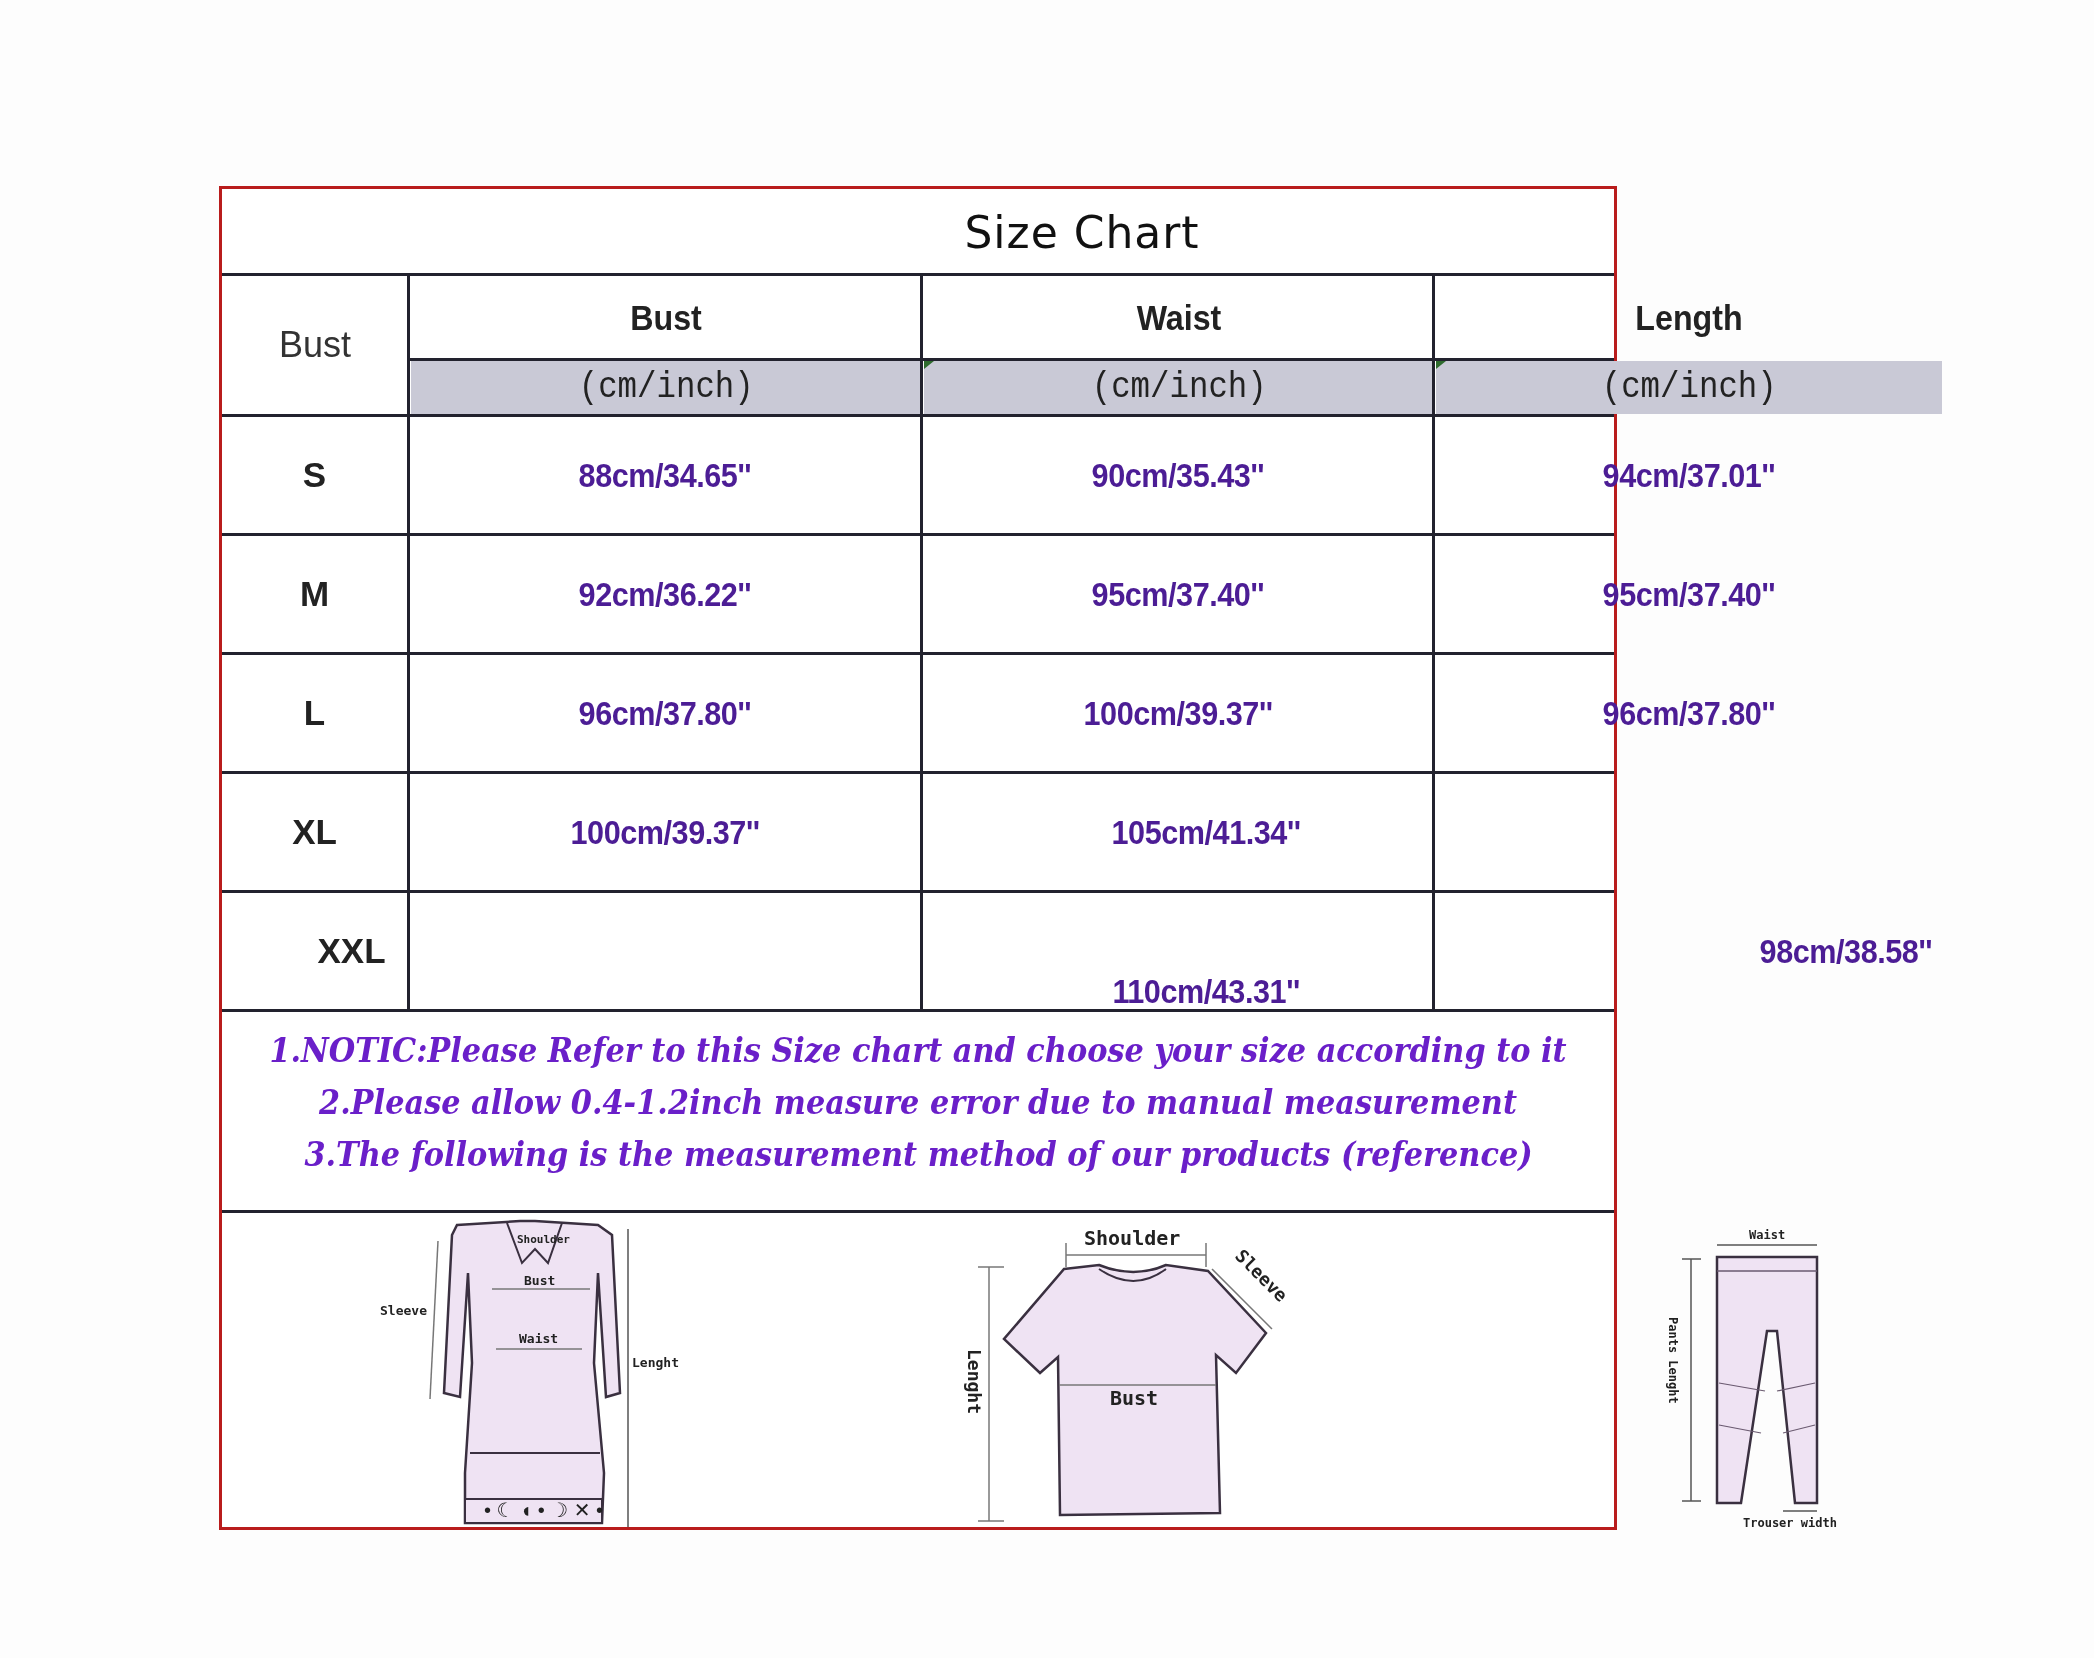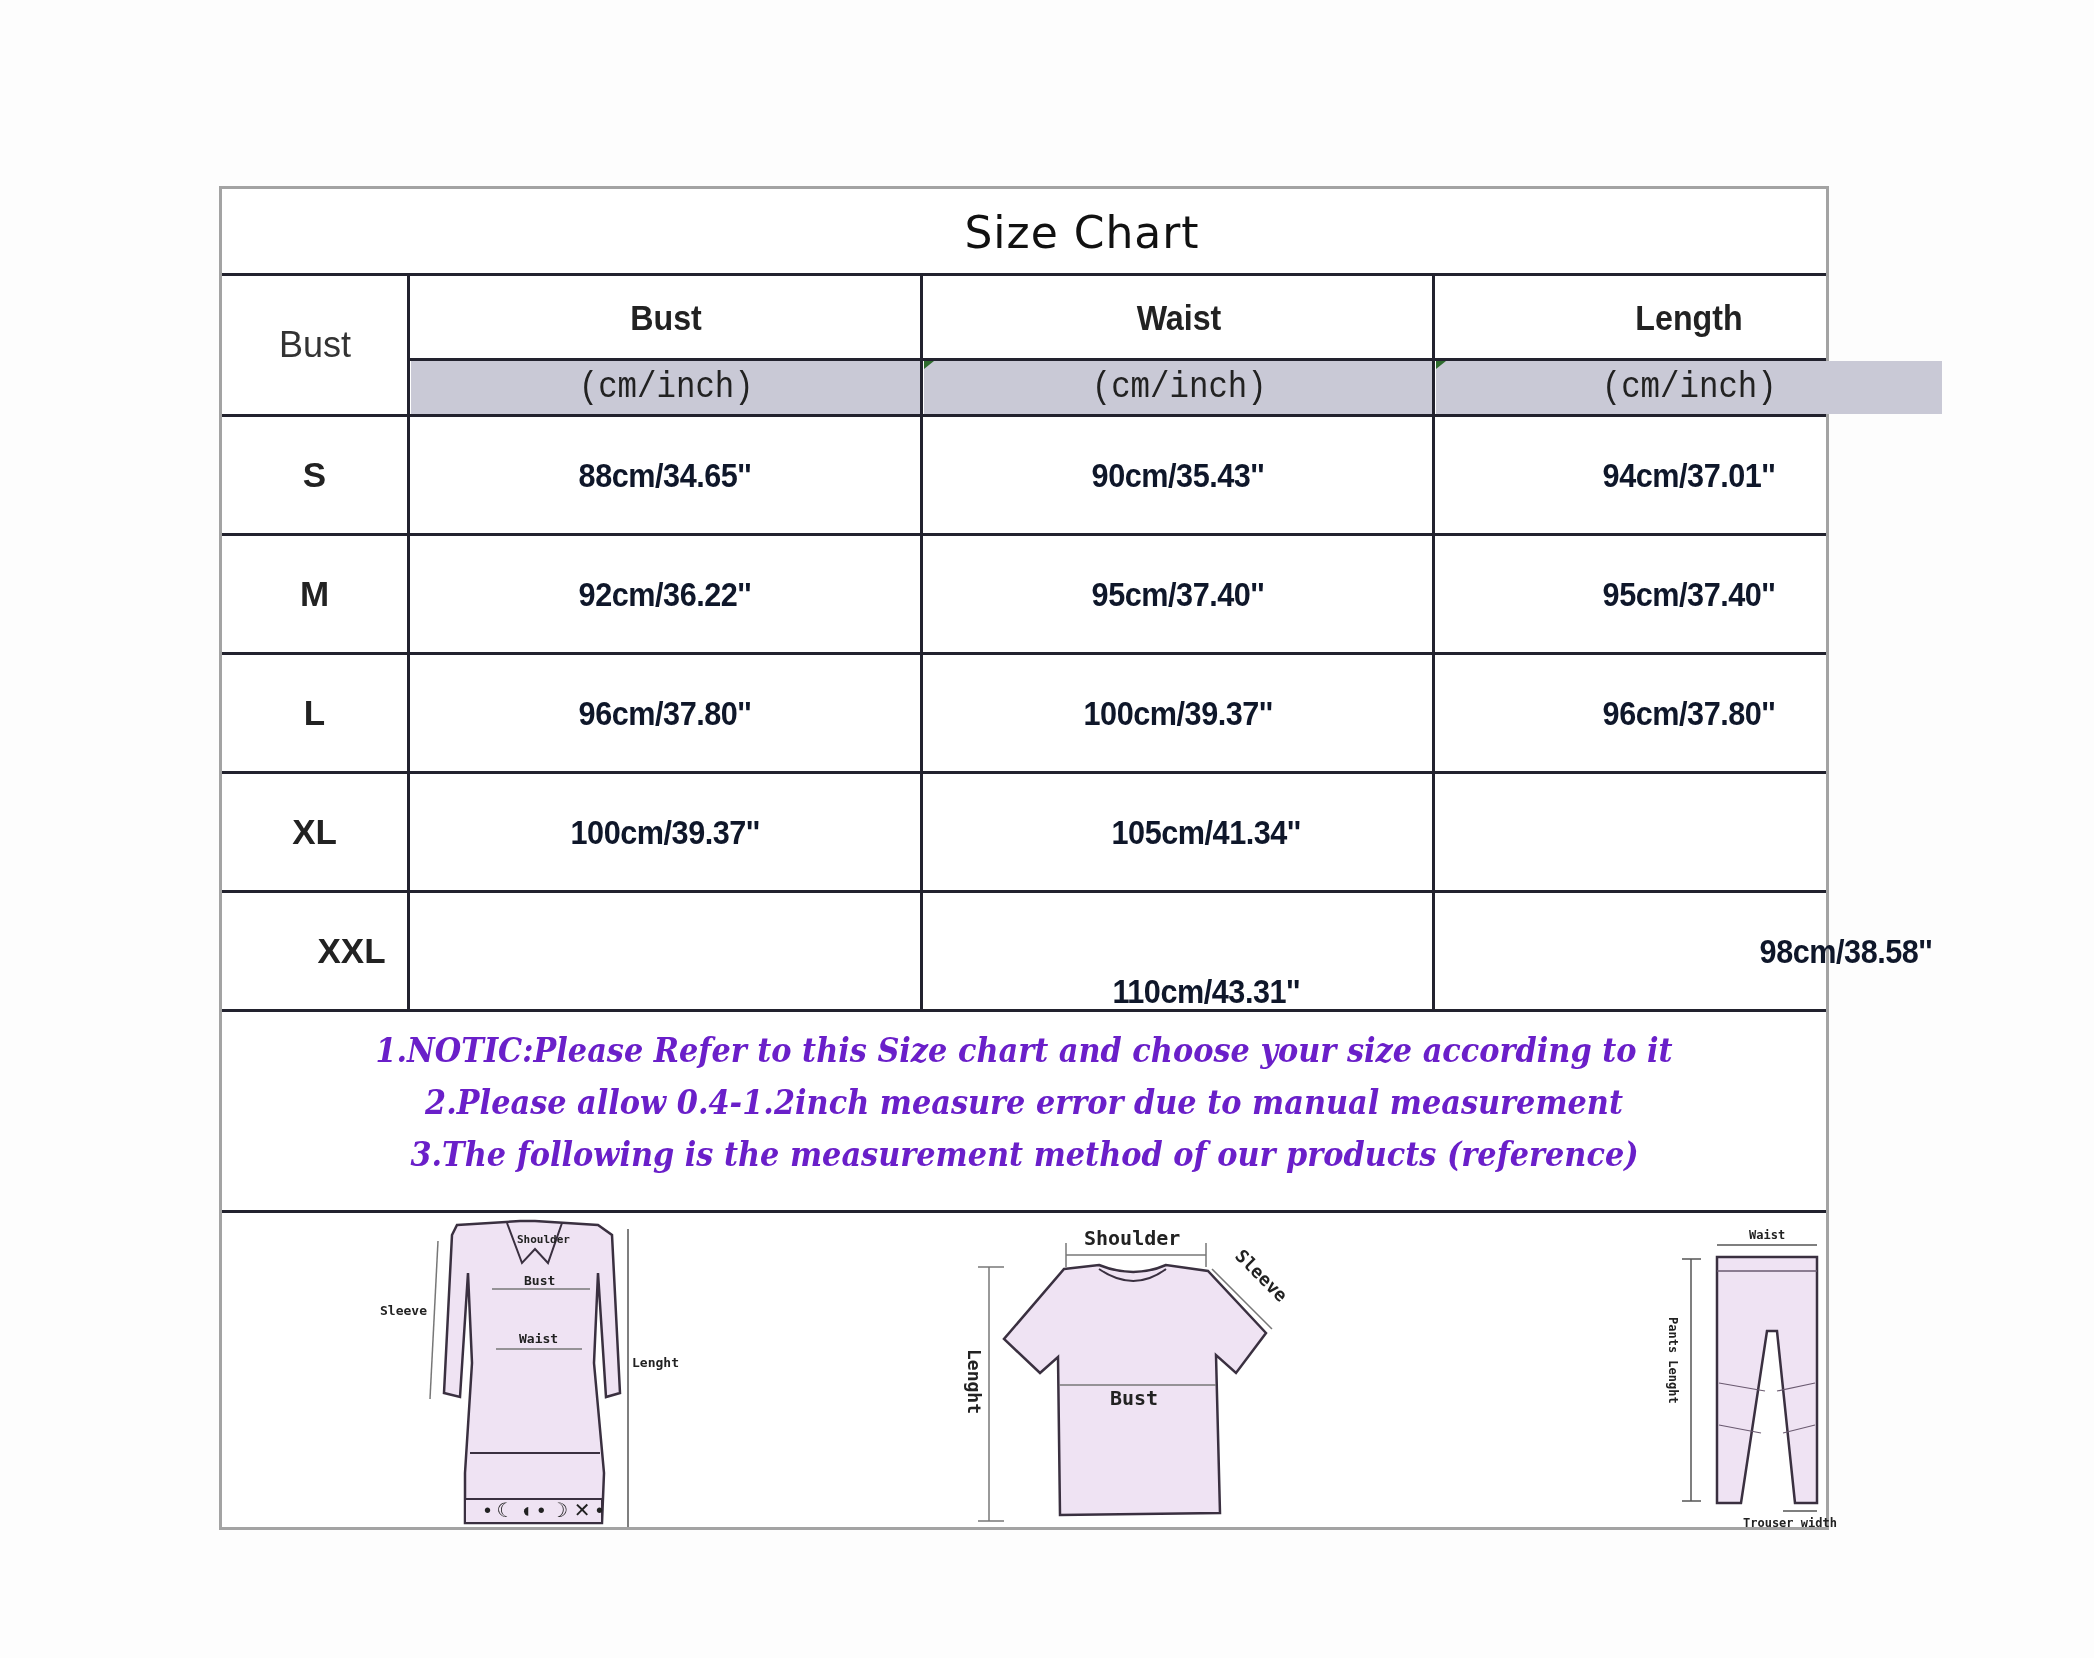--- a/index.html
+++ b/index.html
@@ -6,23 +6,23 @@
   body {
     width: 2094px; height: 1658px;
     background: #fdfdfd;
     position: relative;
     overflow: hidden;
     font-family: "Liberation Sans", sans-serif;
   }
   .sheet {
     position: absolute;
     left: 219px; top: 186px;
-    width: 1610px; height: 1344px;
+    width: 1398px; height: 1344px;
     box-sizing: border-box;
-    border: 3px solid #a3a3a3;
+    border: 3px solid #b91c1c;
     background: #ffffff;
   }
   .hline { position: absolute; left: 0; right: 0; height: 3px; background: #22222e; }
   .vline { position: absolute; width: 3px; background: #22222e; }
   .cell {
     position: absolute;
     display: flex; align-items: center; justify-content: center;
     box-sizing: border-box;
     color: #1a1a1a;
   }
@@ -34,21 +34,21 @@
   .size-head { font-size: 36px; color: #333; }
   .col-head { font-size: 35px; font-weight: bold; color: #222; transform: scaleX(0.92); }
   .unit {
     background: #c9c9d6;
     font-family: "Liberation Mono", "DejaVu Sans Mono", monospace;
     font-size: 36px; color: #222;
     transform-origin: center;
   }
   .unit span { display: inline-block; transform: scaleX(0.9); }
   .size-label { font-size: 35px; font-weight: bold; color: #222; }
-  .val { font-size: 34px; font-weight: bold; color: #0f172a; }
+  .val { font-size: 34px; font-weight: bold; color: #4c1d95; }
   .val span { display: inline-block; transform: scaleX(0.9); letter-spacing: -0.5px; }
   .corner-mark {
     position: absolute; width: 0; height: 0;
     border-left: 10px solid #2e6b2e; border-bottom: 8px solid transparent;
   }
   .notes {
     position: absolute; left: 0; right: 0;
     display: flex; flex-direction: column; align-items: center;
     font-family: "DejaVu Serif", "Liberation Serif", serif;
     font-style: italic; font-weight: bold;

